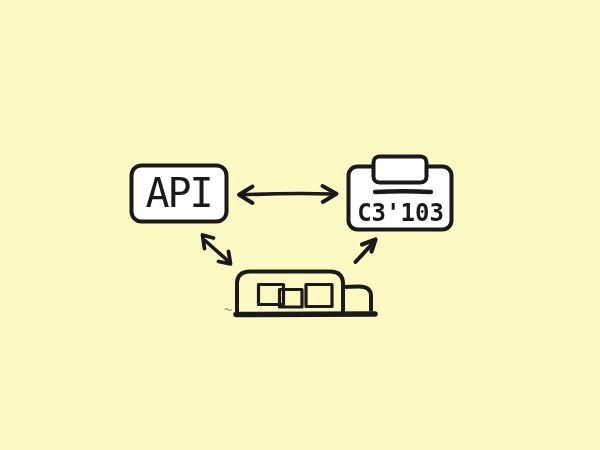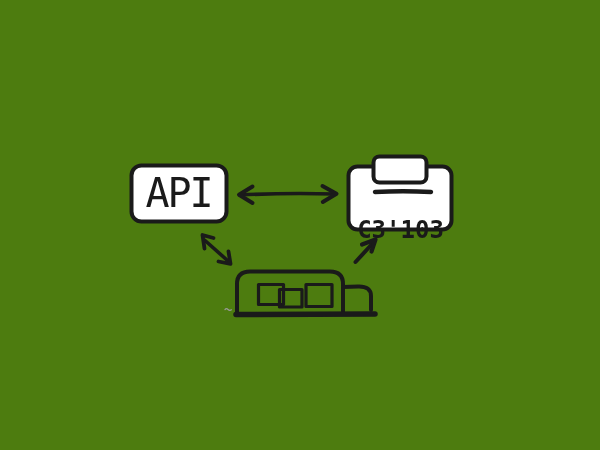--- a/index.html
+++ b/index.html
@@ -1,32 +1,32 @@
 <!DOCTYPE html>
 <html><head>
 <meta charset="utf-8">
 <style>
   html,body{margin:0;padding:0;}
   body{
     width:600px;height:450px;overflow:hidden;
     background:#ffffff;
     font-family:"DejaVu Sans Mono","Liberation Mono",monospace;
   }
-  .canvas{position:relative;width:600px;height:450px;background:#4d7c0f;}
+  .canvas{position:relative;width:600px;height:450px;background:#fef9c3;}
   .sketch-svg{position:absolute;left:0;top:0;}
   .node-label{
     position:absolute;display:flex;align-items:center;justify-content:center;
     color:#1a1a1a;user-select:none;white-space:nowrap;
   }
   .label-api{
     left:131px;top:165px;width:95px;height:56px;
     font-size:40px;letter-spacing:-2px;font-weight:normal;
   }
   .label-device{
-    left:349px;top:216px;width:103px;height:28px;
+    left:349px;top:199px;width:103px;height:28px;
     font-size:24px;font-weight:bold;letter-spacing:0px;
   }
 </style>
 </head>
 <body>
 
 <div class="canvas">
 
   <svg class="sketch-svg" width="600" height="450" viewBox="0 0 600 450" fill="none" stroke="#1a1a1a" stroke-linecap="round" stroke-linejoin="round">
 

